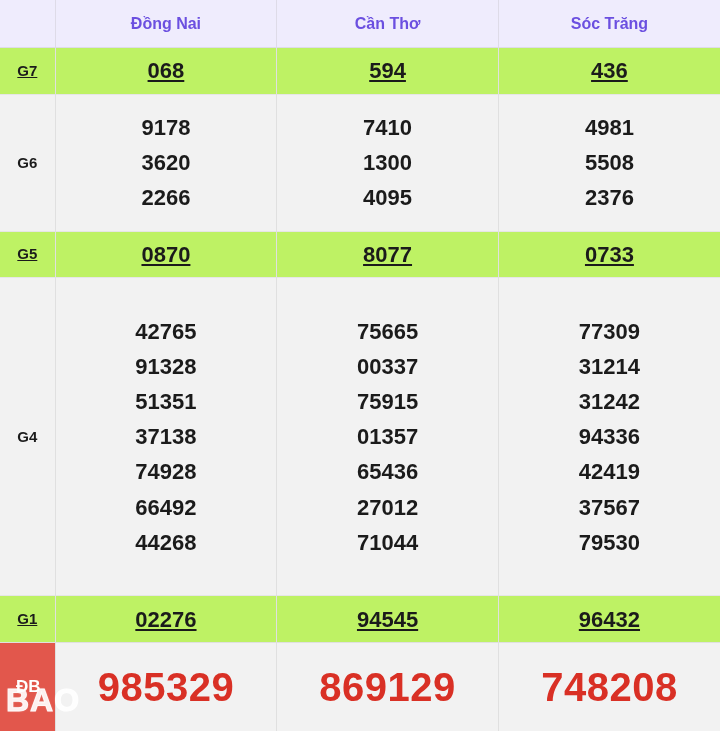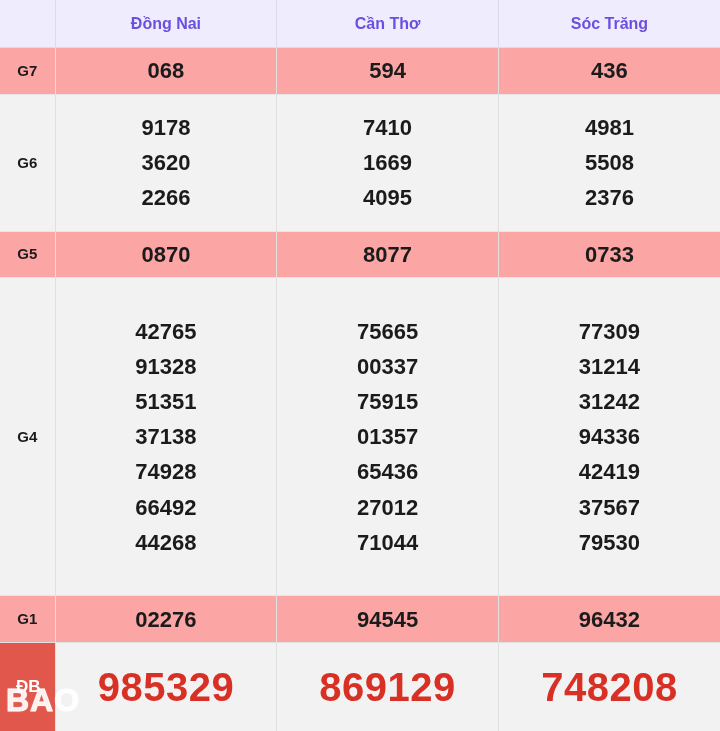--- a/index.html
+++ b/index.html
@@ -58,21 +58,21 @@
   tbody td:last-child { border-right: none; }
 
   tbody td.label {
     font-size: 15px;
     font-weight: bold;
     color: #1b1b1b;
     border-right: 1px solid #e0e0e0;
   }
 
   tr.stripe td { background: #f2f2f2; }
-  tr.plain  td { background: #fca5a5; }
+  tr.plain  td { background: #bef264; text-decoration: underline; }
 
   
   tbody tr.g8 td.value { color: #dc3027; }
 
   
   .num-stack {
     display: flex;
     flex-direction: column;
     justify-content: center;
     align-items: center;
@@ -171,21 +171,21 @@
         <td class="value">
           <div class="num-stack">
               <span>9178</span>
               <span>3620</span>
               <span>2266</span>
             </div>
         </td>
         <td class="value">
           <div class="num-stack">
               <span>7410</span>
-              <span>1669</span>
+              <span>1300</span>
               <span>4095</span>
             </div>
         </td>
         <td class="value">
           <div class="num-stack">
               <span>4981</span>
               <span>5508</span>
               <span>2376</span>
             </div>
         </td>

